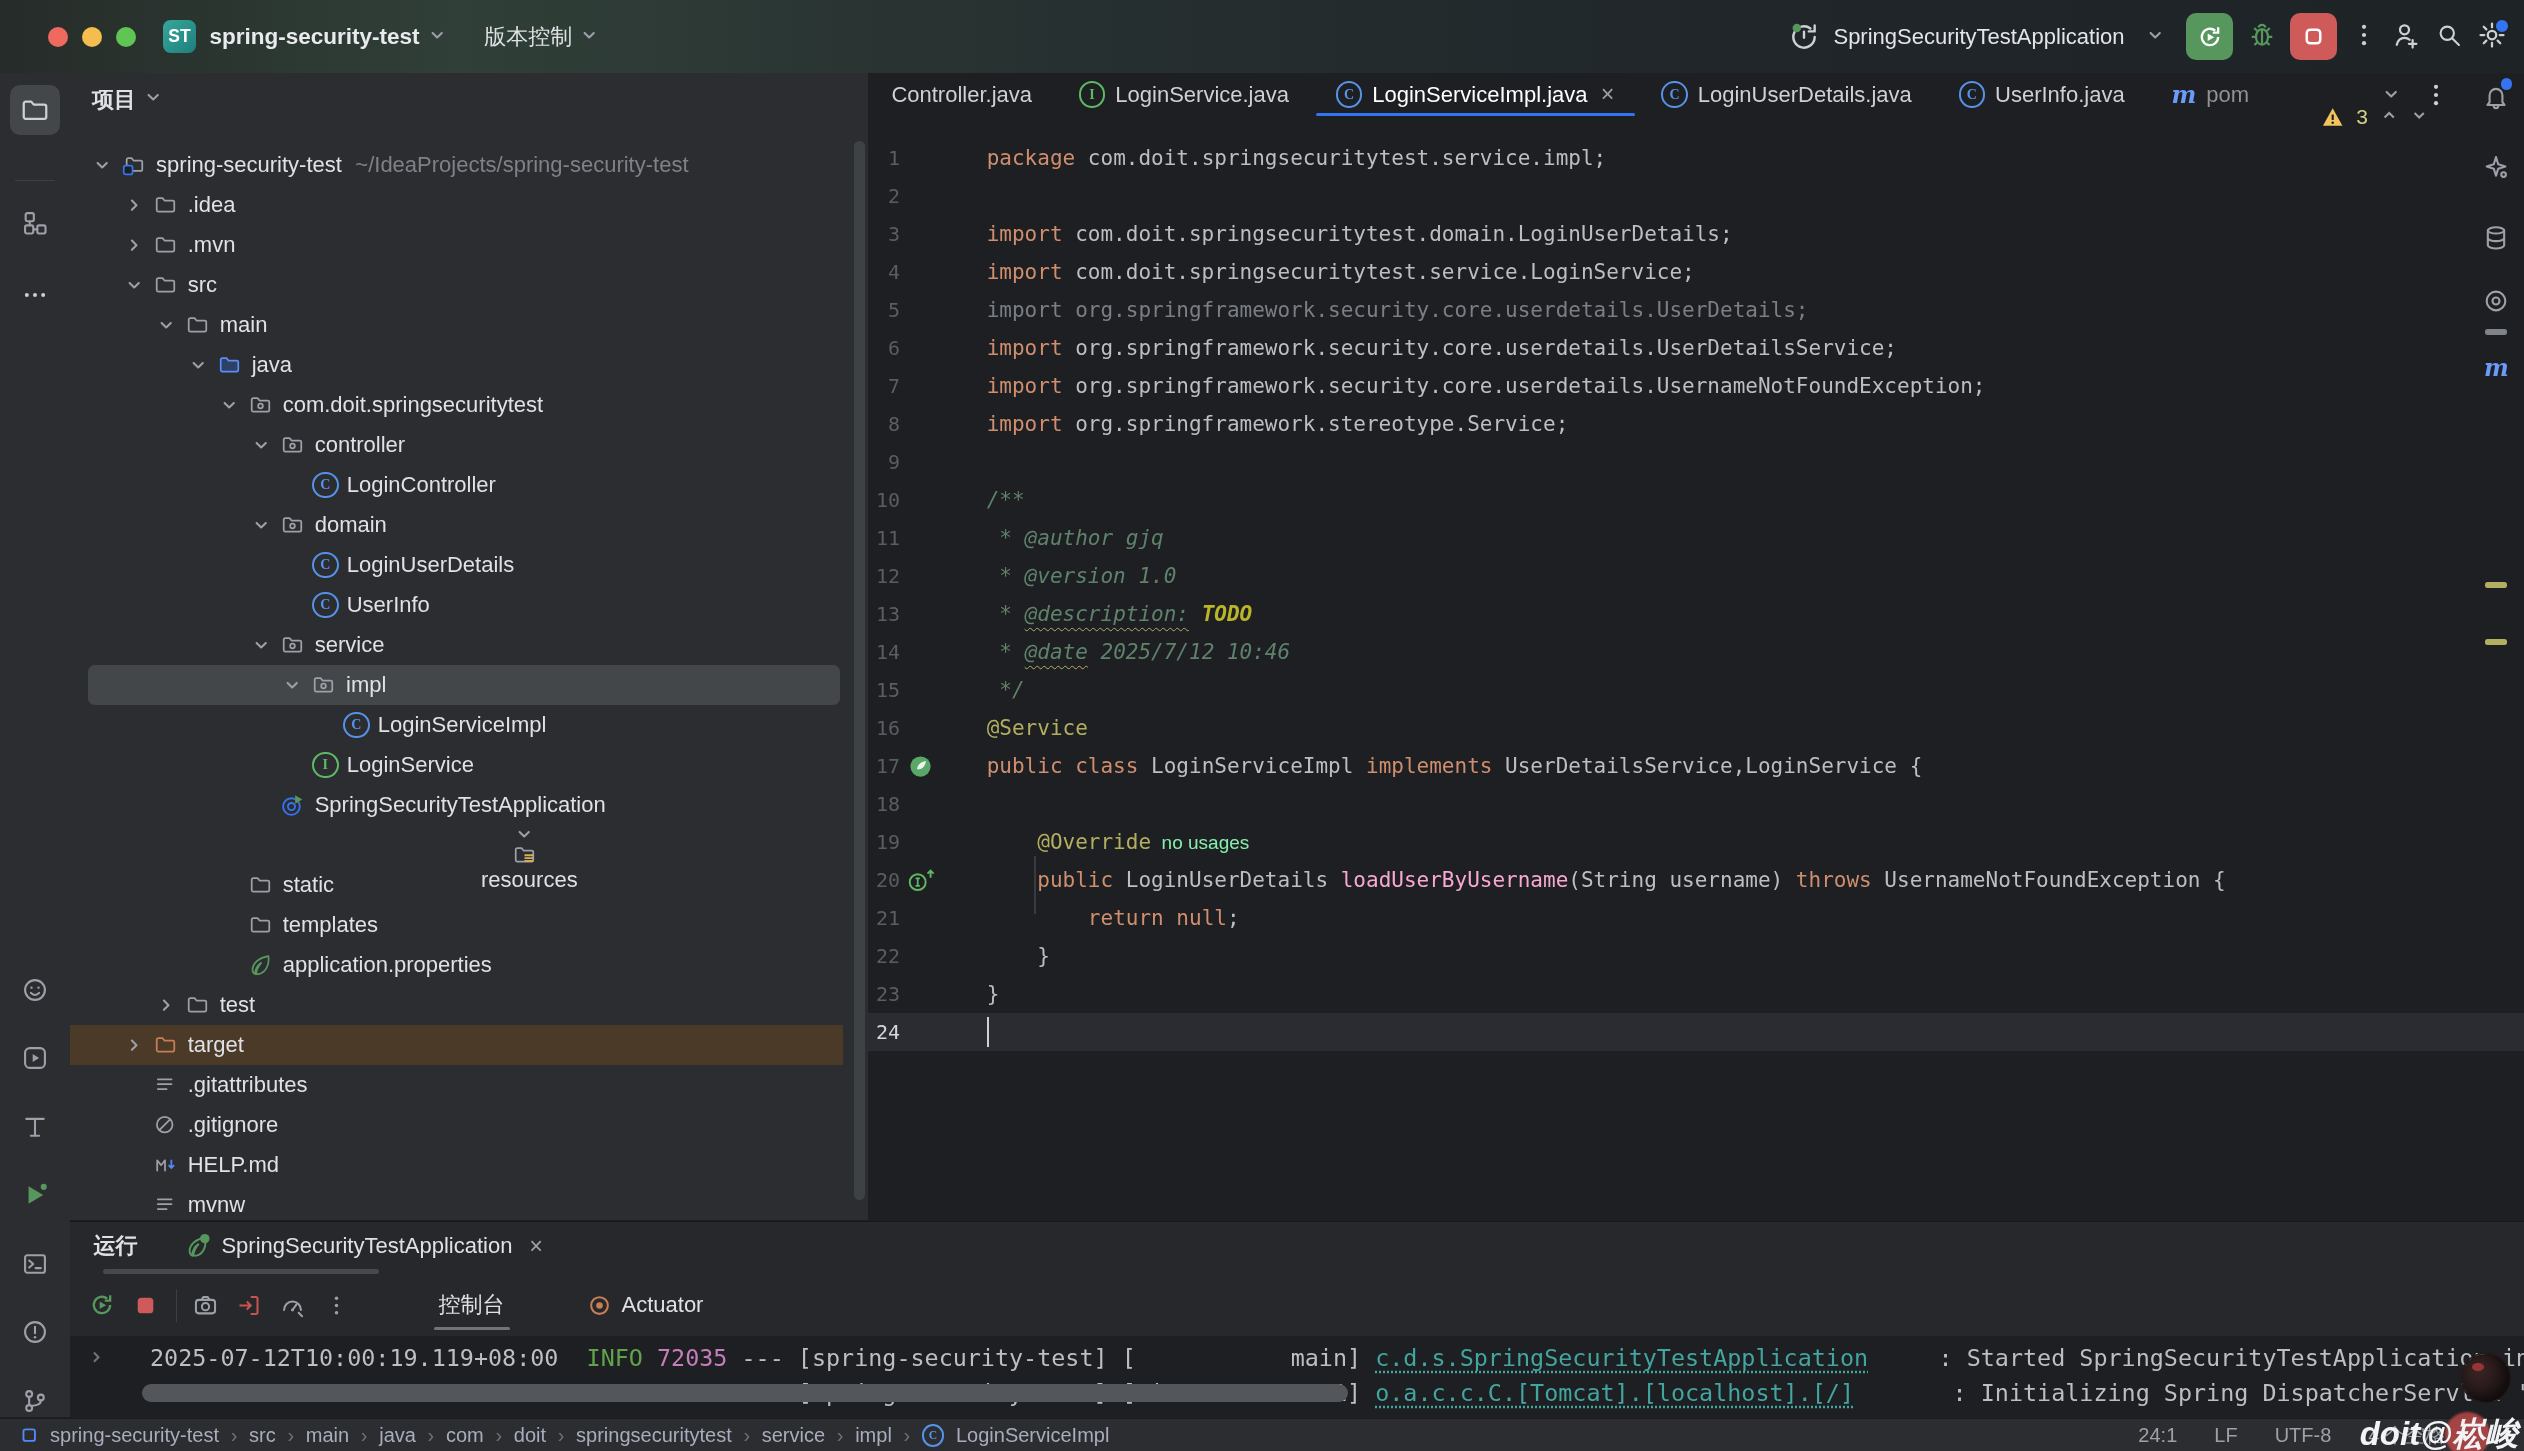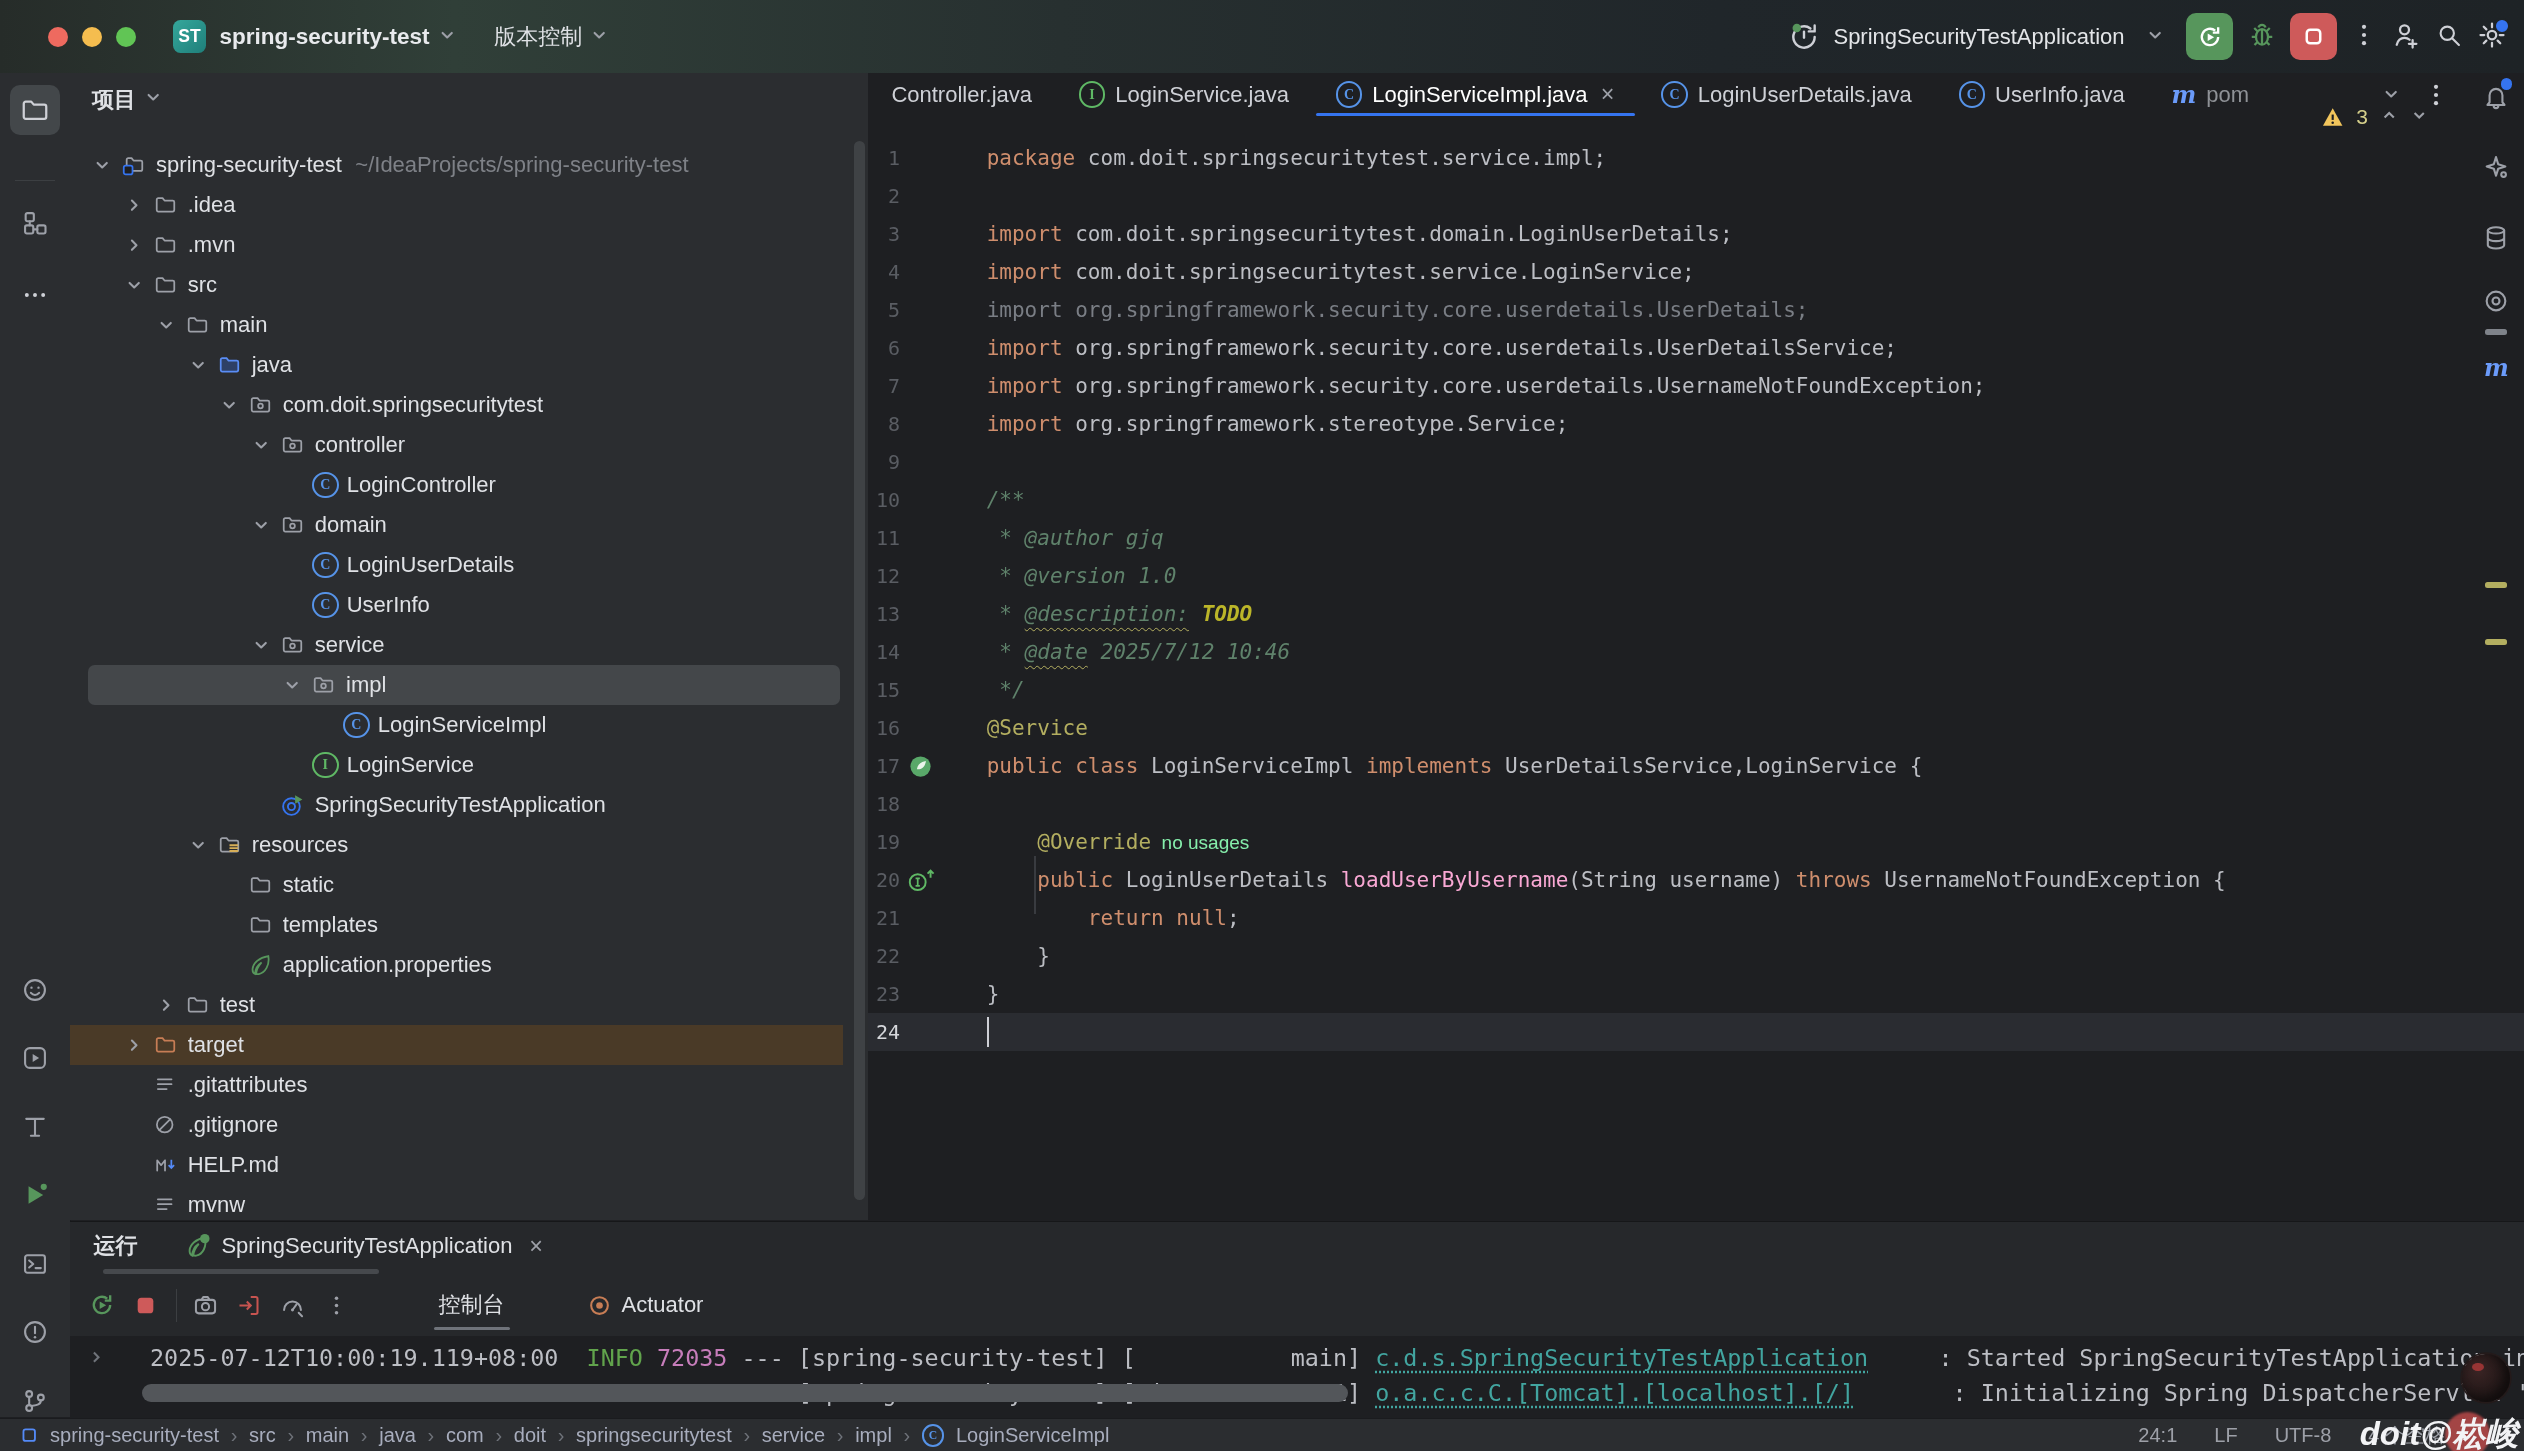--- a/index.html
+++ b/index.html
@@ -7,21 +7,21 @@
        font-family:"Liberation Sans",sans-serif;color:#DFE1E5;-webkit-font-smoothing:antialiased;}
   .ic{display:inline-flex;align-items:center;justify-content:center;}
   .ic svg{display:block;}
 
   
   #titlebar{position:absolute;left:0;top:0;width:2525px;height:73px;
     background:linear-gradient(90deg,#262C29 0%,#303F38 18%,#273030 42%,#20262A 68%,#1E2326 100%);
     display:flex;align-items:center;}
   .traffic{display:flex;gap:14px;margin-left:48px;}
   .traffic .dot{width:20px;height:20px;border-radius:50%;}
-  #proj-badge{margin-left:37px;width:33px;height:33px;border-radius:7.5px;background:linear-gradient(135deg,#35A79B,#1F7F7A);
+  #proj-badge{margin-left:27px;width:33px;height:33px;border-radius:7.5px;background:linear-gradient(135deg,#35A79B,#1F7F7A);
     display:flex;align-items:center;justify-content:center;font-size:17.5px;font-weight:bold;color:#fff;}
   .tb-name{margin-left:13.4px;font-size:22.5px;font-weight:600;color:#E8EAED;}
   .tb-menu{margin-left:38px;font-size:22px;color:#DFE1E5;}
   .chev{margin-left:8.3px;}
   #tb-right{position:absolute;right:18.4px;top:0;height:73px;display:flex;align-items:center;gap:13.4px;}
   .tb-runcfg{display:flex;align-items:center;gap:10px;font-size:22px;color:#E3E5E8;}
   .sqbtn{width:47px;height:47px;border-radius:10px;display:flex;align-items:center;justify-content:center;}
   .sqbtn.green{background:#57965C;}
   .sqbtn.red{background:#CE5A5A;}
   .gear-wrap{position:relative;}
@@ -454,21 +454,21 @@
           <span class="tchev"></span>
           <span class="tico">
             <svg width="25" height="25" viewBox="0 0 24 24">
               <circle cx="11" cy="13" r="8" stroke="#3574F0" stroke-width="1.8" fill="none"></circle>
               <circle cx="11" cy="13" r="3.4" stroke="#3574F0" stroke-width="1.8" fill="none"></circle>
               <path d="M14.5 2.2 21.5 6.2 14.5 10.2Z" fill="#57965C"></path>
             </svg>
           </span>
           <span class="tlabel">SpringSecurityTestApplication</span>
         </div>
-        <div class="tree-row" style="padding-left: 119px;">
+        <div class="tree-row" style="padding-left: 119px; flex-direction: column;">
           <span class="tchev">
             <svg width="18.4" height="18.4" viewBox="0 0 16 16">
               <path d="M4 6 8 10 12 6" stroke="#9DA0A8" stroke-width="1.8" fill="none" stroke-linecap="round" stroke-linejoin="round"></path>
             </svg>
           </span>
           <span class="tico">
             <svg width="25" height="23.4" viewBox="0 0 24 24">
               <path d="M3 7c0-1 .7-1.7 1.6-1.7H9l2 2.4h8.4c.9 0 1.6.7 1.6 1.6v8c0 1-.7 1.7-1.6 1.7H4.6C3.7 19 3 18.3 3 17.3Z" stroke="#9DA0A8" stroke-width="1.8" fill="none" stroke-linecap="round" stroke-linejoin="round"></path>
               <path d="M12 12.5h9M12 15.5h9M12 18.5h9" stroke="#D6AE58" stroke-width="2"></path>
             </svg>

